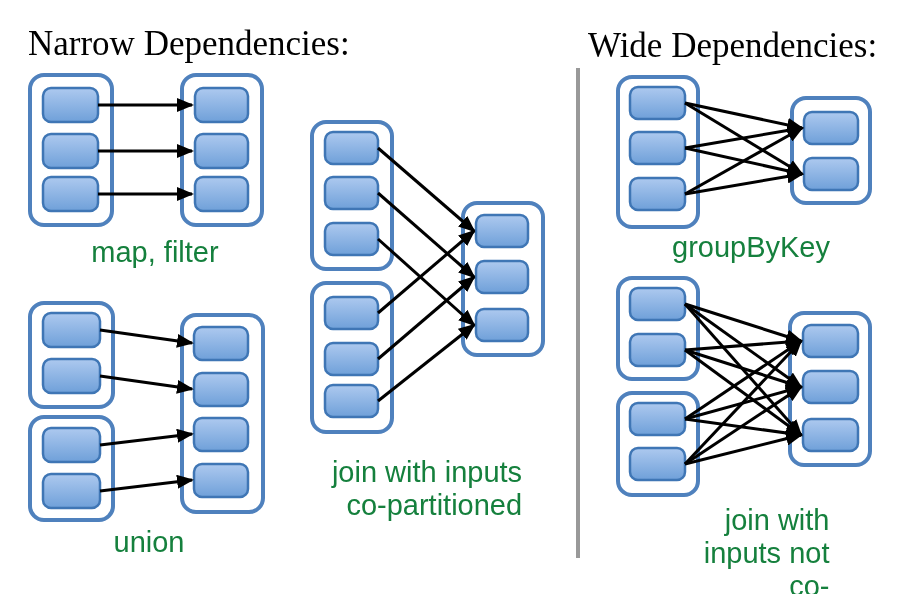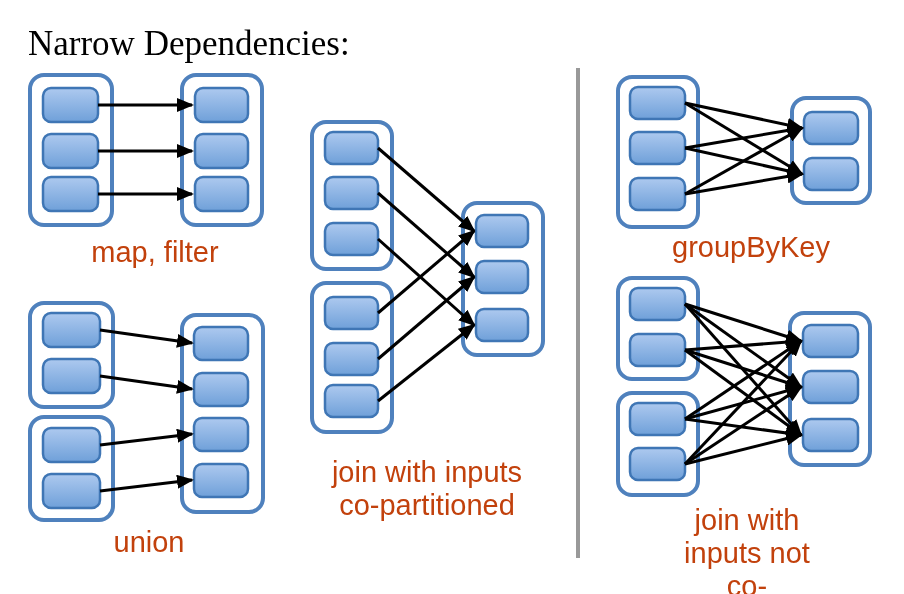--- a/index.html
+++ b/index.html
@@ -29,23 +29,23 @@
     position:absolute;
     left:576px;top:68px;
     width:4px;height:490px;
     background:var(--divider,#999);
   }
   .diagram-label{
     position:absolute;
     transform:translateX(-50%);
     font-size:29px;
     line-height:33px;
-    color:#c2410c;
+    color:#15803d;
     white-space:pre-line;
-    text-align:center;
+    text-align:right;
   }
   #label-map-filter{left:155px;top:236px;}
   #label-union{left:149px;top:526px;}
   #label-join-co{left:427px;top:456px;}
   #label-groupbykey{left:751px;top:231px;}
   #label-join-not-co{left:747px;top:504px;}
 </style>
 </head>
 <body>
 
@@ -141,20 +141,21 @@
         <line x1="685" y1="419" x2="801" y2="387" class="arrow-line" marker-end="url(#arrowhead)"></line>
         <line x1="685" y1="419" x2="801" y2="435" class="arrow-line" marker-end="url(#arrowhead)"></line>
         <line x1="685" y1="464" x2="801" y2="341" class="arrow-line" marker-end="url(#arrowhead)"></line>
         <line x1="685" y1="464" x2="801" y2="387" class="arrow-line" marker-end="url(#arrowhead)"></line>
         <line x1="685" y1="464" x2="801" y2="435" class="arrow-line" marker-end="url(#arrowhead)"></line>
       </g>
   </svg>
 
   <div class="section-title" id="narrow-title">Narrow Dependencies:</div>
 
+  <div class="section-title" id="wide-title">Wide Dependencies:</div>
 
   <div class="divider"></div>
 
   <div class="diagram-label" id="label-map-filter">map, filter</div>
 
   <div class="diagram-label" id="label-union">union</div>
 
   <div class="diagram-label" id="label-join-co">join with inputs
 co-partitioned</div>
 

